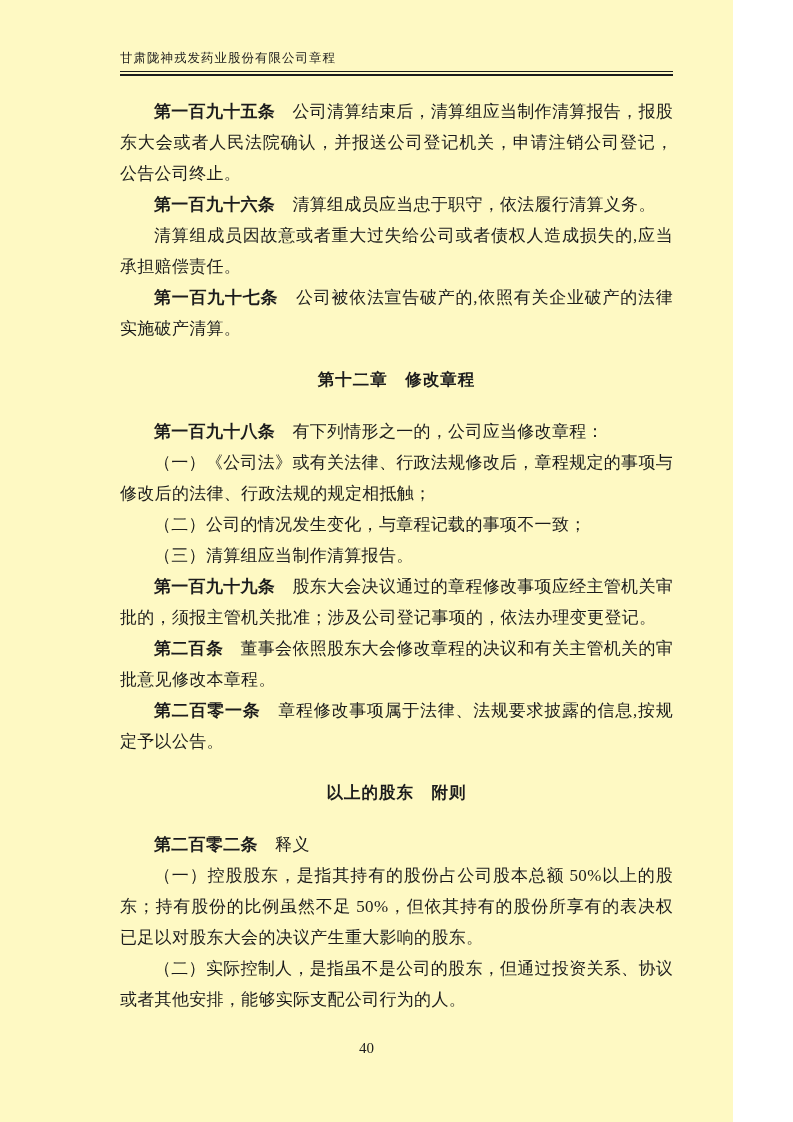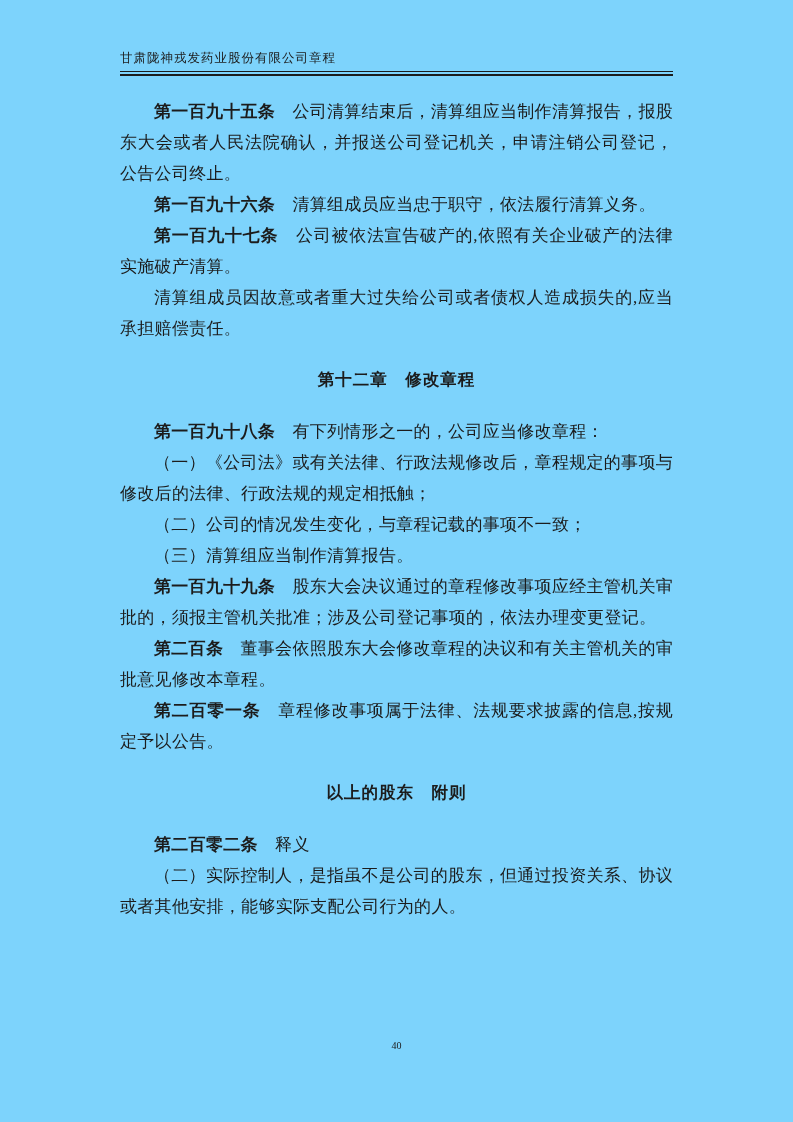--- a/index.html
+++ b/index.html
@@ -1,21 +1,21 @@
 <!DOCTYPE html>
 <html><head>
 <meta charset="utf-8">
 <style>
   * { margin: 0; padding: 0; box-sizing: border-box; }
   html, body { background: #ffffff; }
   .page {
     position: relative;
-    width: 793px;
+    width: 733px;
     height: 1122px;
-    background: #7dd3fc;
+    background: #fef9c3;
     font-family: "Liberation Serif", serif;
     color: #1c1c1c;
     overflow: hidden;
   }
   .running-header {
     position: absolute;
     left: 120px;
     top: 50px;
     width: 553px;
     font-size: 12.5px;
@@ -60,44 +60,45 @@
     line-height: 32px;
     margin: 20px 0;
     letter-spacing: 1px;
   }
   .page-footer {
     position: absolute;
     left: 0;
     right: 0;
     top: 1040px;
     text-align: center;
-    font-size: 10px;
+    font-size: 15px;
     color: #1c1c1c;
   }
 </style>
 </head>
 <body>
 
 <div class="page">
   <div class="running-header">甘肃陇神戎发药业股份有限公司章程</div>
   <div class="header-rule-thin"></div>
   <div class="header-rule-thick"></div>
 
   <div class="doc-body">
       <p class="para"><span class="article-no">第一百九十五条</span>　公司清算结束后，清算组应当制作清算报告，报股东大会或者人民法院确认，并报送公司登记机关，申请注销公司登记，公告公司终止。</p>
       <p class="para"><span class="article-no">第一百九十六条</span>　清算组成员应当忠于职守，依法履行清算义务。</p>
+      <p class="para">清算组成员因故意或者重大过失给公司或者债权人造成损失的,应当承担赔偿责任。</p>
       <p class="para"><span class="article-no">第一百九十七条</span>　公司被依法宣告破产的,依照有关企业破产的法律实施破产清算。</p>
-      <p class="para">清算组成员因故意或者重大过失给公司或者债权人造成损失的,应当承担赔偿责任。</p>
       <p class="chapter-heading">第十二章　修改章程</p>
       <p class="para"><span class="article-no">第一百九十八条</span>　有下列情形之一的，公司应当修改章程：</p>
       <p class="para">（一）《公司法》或有关法律、行政法规修改后，章程规定的事项与修改后的法律、行政法规的规定相抵触；</p>
       <p class="para">（二）公司的情况发生变化，与章程记载的事项不一致；</p>
       <p class="para">（三）清算组应当制作清算报告。</p>
       <p class="para"><span class="article-no">第一百九十九条</span>　股东大会决议通过的章程修改事项应经主管机关审批的，须报主管机关批准；涉及公司登记事项的，依法办理变更登记。</p>
       <p class="para"><span class="article-no">第二百条</span>　董事会依照股东大会修改章程的决议和有关主管机关的审批意见修改本章程。</p>
       <p class="para"><span class="article-no">第二百零一条</span>　章程修改事项属于法律、法规要求披露的信息,按规定予以公告。</p>
       <p class="chapter-heading">以上的股东　附则</p>
       <p class="para"><span class="article-no">第二百零二条</span>　释义</p>
+      <p class="para">（一）控股股东，是指其持有的股份占公司股本总额 50%以上的股东；持有股份的比例虽然不足 50%，但依其持有的股份所享有的表决权已足以对股东大会的决议产生重大影响的股东。</p>
       <p class="para">（二）实际控制人，是指虽不是公司的股东，但通过投资关系、协议或者其他安排，能够实际支配公司行为的人。</p>
     </div>
 
   <div class="page-footer">40</div>
 </div>
 
 </body></html>

